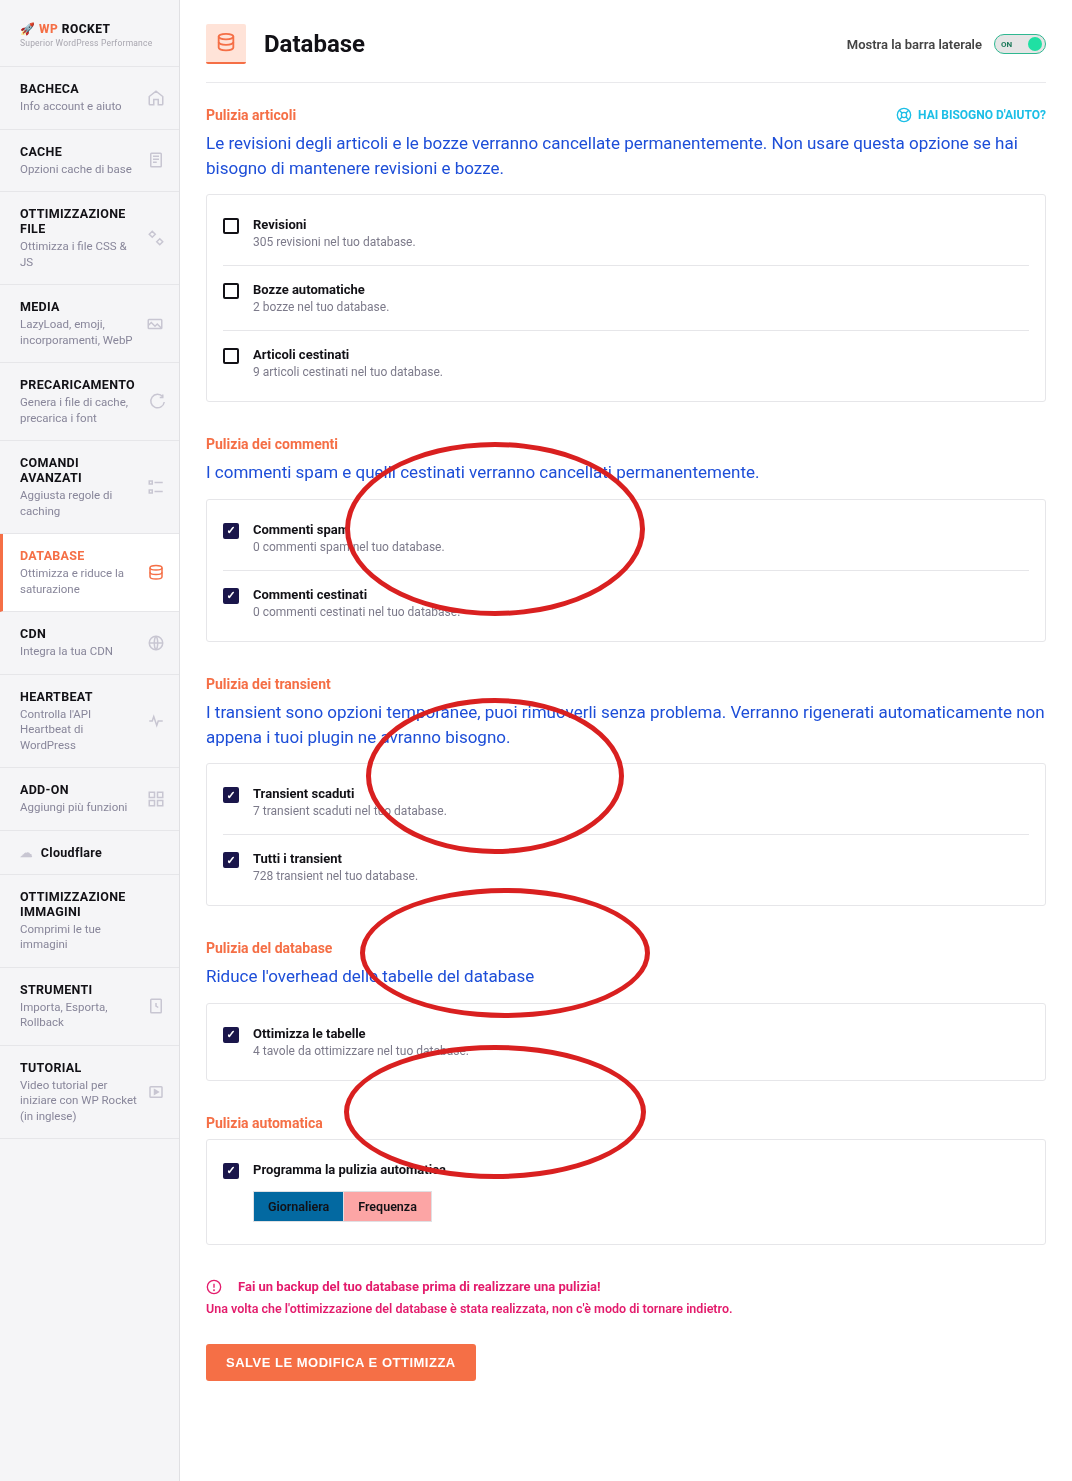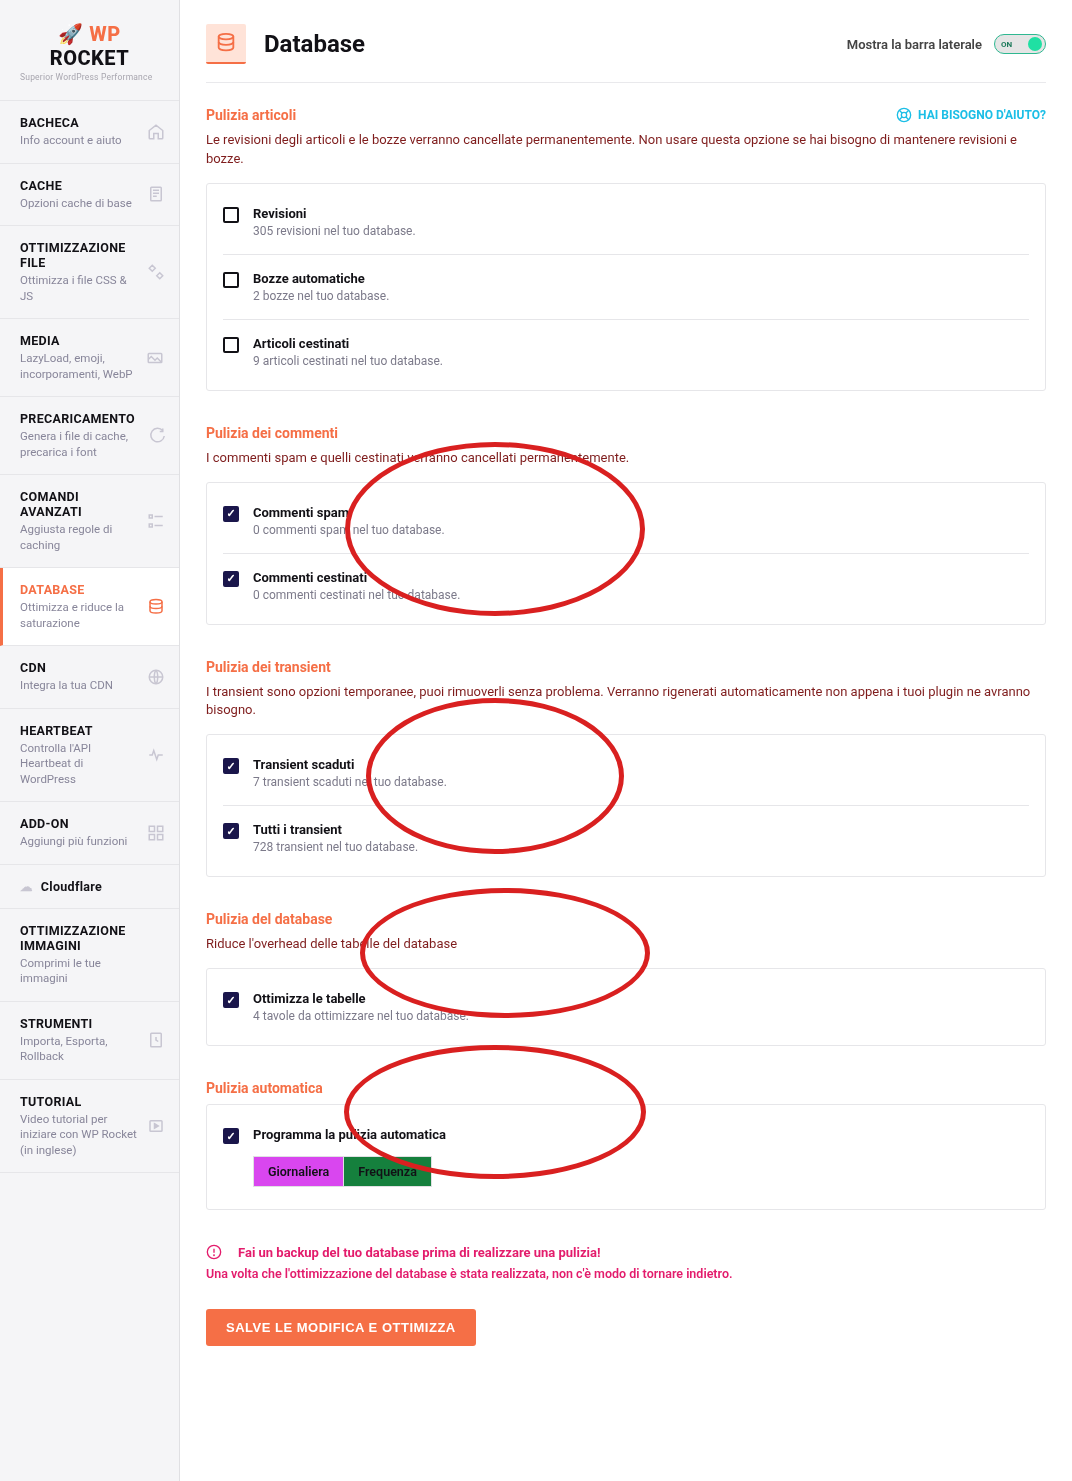--- a/index.html
+++ b/index.html
@@ -1,20 +1,20 @@
 <!DOCTYPE html>
 <html><head>
 <meta charset="utf-8">
 <style>
 * { box-sizing: border-box; margin: 0; padding: 0; }
 body { font-family: -apple-system, BlinkMacSystemFont, "Segoe UI", Roboto, Helvetica, Arial, sans-serif; background: #fff; color: #121116; font-size: 13px; width: 1072px; }
 .wrap { display: flex; width: 1072px; min-height: 1481px; }
 .sidebar { width: 180px; background: #f5f5f7; border-right: 1px solid #e0e0e3; }
 .logo { padding: 22px 20px 18px; border-bottom: 1px solid #e6e6e9; }
-.logo-main { font-weight: 800; font-size: 20px; letter-spacing: .5px; color: #121116; text-align: center; }
+.logo-main { font-weight: 800; font-size: 12px; letter-spacing: .5px; color: #121116; }
 .logo-main .wp { color: #f56f46; }
 .logo-sub { font-size: 8.5px; color: #a8a6af; letter-spacing: .2px; margin-top: 2px; }
 .nav-item { position: relative; padding: 14px 42px 14px 20px; border-bottom: 1px solid #e6e6e9; cursor: pointer; }
 .nav-title { font-size: 12.5px; font-weight: 700; color: #121116; letter-spacing: .3px; }
 .nav-desc { font-size: 11.5px; color: #88869a; margin-top: 3px; line-height: 1.35; }
 .nav-icon { position: absolute; right: 14px; top: 50%; transform: translateY(-50%); color: #c8c6d2; }
 .nav-item.active { background: #fff; border-left: 3px solid #f56f46; padding-left: 17px; }
 .nav-item.active .nav-title { color: #f56f46; }
 .nav-item.active .nav-icon { color: #f56f46; }
 .nav-item.cloudflare { padding: 14px 20px; }
@@ -25,33 +25,33 @@
 .page-title { font-size: 24px; font-weight: 700; color: #121116; }
 .toolbar-right { margin-left: auto; display: flex; align-items: center; gap: 12px; }
 .sidebar-toggle-label { font-size: 13px; font-weight: 600; color: #444; }
 .switch-pill { background: #e5e5e5; border-radius: 12px; width: 52px; height: 20px; position: relative; border: 1px solid #2fb891; display: flex; align-items: center; }
 .switch-pill .txt { font-size: 8px; font-weight: 700; color: #1e7a5b; margin-left: 6px; }
 .switch-pill .knob { position: absolute; right: 3px; top: 2px; width: 14px; height: 14px; background: #1fe0a3; border-radius: 50%; }
 .section { margin-bottom: 34px; }
 .section-head { display: flex; align-items: center; margin-bottom: 8px; }
 .section-title { font-size: 14px; font-weight: 700; color: #f56f46; }
 .help-link { margin-left: auto; display: flex; align-items: center; gap: 6px; color: #1bbee6; font-size: 12px; font-weight: 700; cursor: pointer; }
-.section-desc { font-size: 13px; color: #7f1d1d; line-height: 1.45; margin-bottom: 14px; }
+.section-desc { font-size: 17px; color: #1d4ed8; line-height: 1.45; margin-bottom: 14px; }
 .options-box { border: 1px solid #e6e6e9; border-radius: 3px; padding: 6px 16px; position: relative; }
 .option-row { display: flex; gap: 14px; padding: 16px 0; border-bottom: 1px solid #e6e6e9; }
 .option-row:last-child { border-bottom: none; }
 .checkbox { width: 16px; height: 16px; border: 2px solid #121116; border-radius: 2px; flex-shrink: 0; margin-top: 1px; display: flex; align-items: center; justify-content: center; cursor: pointer; }
 .checkbox.checked { background: #1a164b; border-color: #1a164b; color: #fff; }
 .checkbox.checked::after { content: "✓"; font-size: 11px; font-weight: 900; }
 .option-body { flex: 1; }
 .option-title { font-size: 13px; font-weight: 700; color: #121116; margin-bottom: 3px; }
 .option-desc { font-size: 12px; color: #7c7a8a; }
 .schedule-bar { display: flex; gap: 0; margin-top: 14px; }
-.schedule-btn { padding: 7px 14px; font-size: 12.5px; font-weight: 600; color: #121116; background: #d946ef; border: 1px solid #e0e0e3; }
-.schedule-btn.plain { background: #15803d; border-left: none; text-align: center; }
+.schedule-btn { padding: 7px 14px; font-size: 12.5px; font-weight: 600; color: #121116; background: #0369a1; border: 1px solid #e0e0e3; }
+.schedule-btn.plain { background: #fca5a5; border-left: none; text-align: center; }
 .warning-line { display: flex; align-items: center; gap: 16px; color: #e31c6c; font-size: 13px; font-weight: 700; margin-top: 16px; }
 .warning-sub { color: #e31c6c; font-size: 12.5px; font-weight: 600; margin-top: 6px; }
 .save-btn { margin-top: 28px; background: #f56f46; color: #fff; font-size: 13px; font-weight: 700; padding: 11px 20px; border: none; border-radius: 3px; cursor: pointer; letter-spacing: .5px; }
 .annot { position: absolute; border: 5px solid #d92020; border-radius: 50%; pointer-events: none; }
 .a1 { left: 165px; top: 442px; width: 300px; height: 174px; }
 .a2 { left: 186px; top: 698px; width: 258px; height: 156px; }
 .a3 { left: 180px; top: 888px; width: 290px; height: 130px; }
 .a4 { left: 164px; top: 1045px; width: 302px; height: 134px; }
 svg { display: block; }
 </style>

